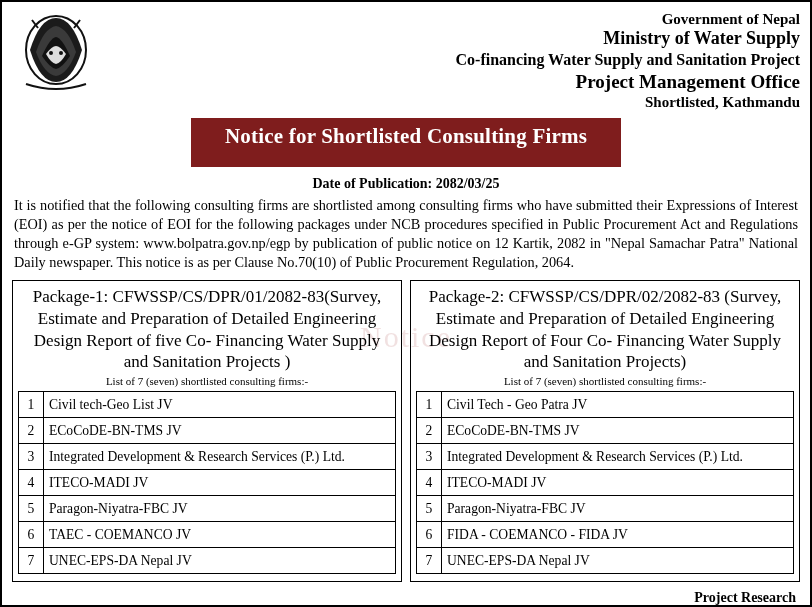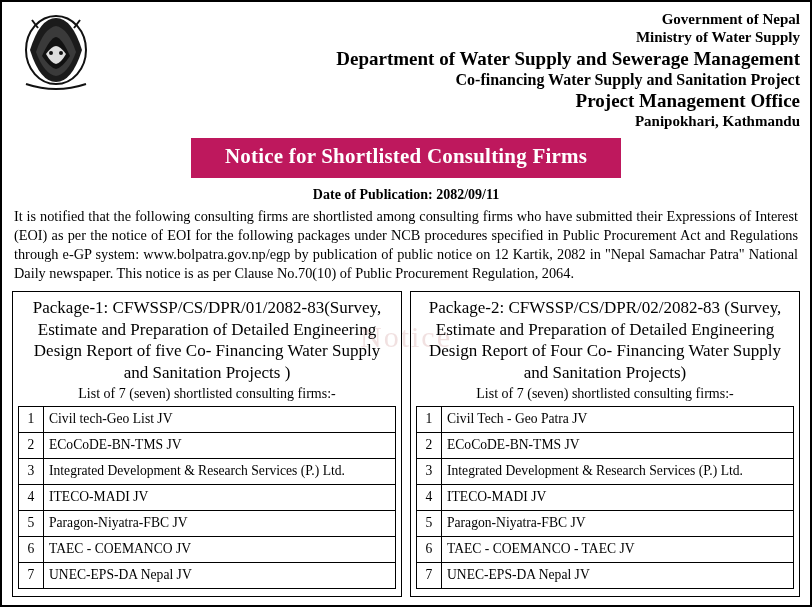--- a/index.html
+++ b/index.html
@@ -35,38 +35,38 @@
     left: 8px;
     top: 2px;
     width: 72px;
     height: 86px;
   }
   .hline {
     font-weight: bold;
     line-height: 1.22;
   }
   .h-gov { font-size: 15px; }
-  .h-min { font-size: 15px; }
+  .h-min { font-size: 18px; }
   .h-dept { font-size: 19px; }
   .h-proj { font-size: 16px; }
   .h-pmo  { font-size: 19px; }
   .h-addr { font-size: 15px; }
 
   
   .banner-wrap {
     display: flex;
     justify-content: center;
     margin-top: 7px;
   }
   .banner {
-    background: #be185d;
+    background: #7f1d1d;
     color: #fff;
     font-weight: bold;
     font-size: 21px;
-    padding: 6px 34px 9px 34px;
+    padding: 6px 34px 18px 34px;
     letter-spacing: 0.2px;
   }
   .pubdate {
     text-align: center;
     font-weight: bold;
     font-size: 14px;
     margin-top: 9px;
     margin-bottom: 2px;
   }
 
@@ -92,21 +92,21 @@
     box-sizing: border-box;
     position: relative;
   }
   .pkg-title {
     font-size: 17px;
     line-height: 1.28;
     text-align: center;
     margin: 1px 2px 2px 2px;
   }
   .pkg-sub {
-    font-size: 14px;
+    font-size: 11px;
     text-align: center;
     margin-bottom: 4px;
   }
   table.firms {
     width: 100%;
     border-collapse: collapse;
     font-size: 13.6px;
   }
   table.firms td {
     border: 1px solid #000;
@@ -165,31 +165,30 @@
           <path d="M26 44 q6 -8 10 -8 q4 0 10 8 q-5 9 -10 10 q-5 -1 -10 -10 z" fill="#ddd"></path>
           <circle cx="31" cy="43" r="2" fill="#111"></circle>
           <circle cx="41" cy="43" r="2" fill="#111"></circle>
           <path d="M28 52 q8 6 16 0" stroke="#111" stroke-width="1.5" fill="none"></path>
           <path d="M6 74 Q36 84 66 74" stroke="#111" stroke-width="2" fill="none"></path>
           <path d="M12 10 l6 8 M60 10 l-6 8" stroke="#111" stroke-width="2"></path>
         </svg>
       </span>
       <div class="hline h-gov">Government of Nepal</div>
       <div class="hline h-min">Ministry of Water Supply</div>
-      <div class="hline h-dept">Department of Water Supply and Sewerage Management</div>
       <div class="hline h-proj">Co-financing Water Supply and Sanitation Project</div>
       <div class="hline h-pmo">Project Management Office</div>
-      <div class="hline h-addr">Panipokhari, Kathmandu</div>
+      <div class="hline h-addr">Shortlisted, Kathmandu</div>
     </div>
 
     <div class="banner-wrap">
       <div class="banner">Notice for Shortlisted Consulting Firms</div>
     </div>
 
-    <div class="pubdate">Date of Publication: 2082/09/11</div>
+    <div class="pubdate">Date of Publication: 2082/03/25</div>
 
     <div class="intro">It is notified that the following consulting firms are shortlisted among consulting firms who have submitted their Expressions of Interest (EOI) as per the notice of EOI for the following packages under NCB procedures specified in Public Procurement Act and Regulations through e-GP system: www.bolpatra.gov.np/egp by publication of public notice on 12 Kartik, 2082 in "Nepal Samachar Patra" National Daily newspaper. This notice is as per Clause No.70(10) of Public Procurement Regulation, 2064.</div>
 
     <div class="packages">
 
       <div class="pkg">
         <div class="pkg-title">Package-1: CFWSSP/CS/DPR/01/2082-83(Survey, Estimate and Preparation of Detailed Engineering Design Report of five Co- Financing Water Supply and Sanitation Projects )</div>
         <div class="pkg-sub">List of 7 (seven) shortlisted consulting firms:-</div>
         <table class="firms">
           <tbody>
@@ -245,21 +244,21 @@
             <tr>
               <td class="num">4</td>
               <td>ITECO-MADI JV</td>
             </tr>
             <tr>
               <td class="num">5</td>
               <td>Paragon-Niyatra-FBC JV</td>
             </tr>
             <tr>
               <td class="num">6</td>
-              <td>TAEC - COEMANCO - TAEC JV</td>
+              <td>FIDA - COEMANCO - FIDA JV</td>
             </tr>
             <tr>
               <td class="num">7</td>
               <td>UNEC-EPS-DA Nepal JV</td>
             </tr>
           </tbody>
         </table>
       </div>
 
     </div>

